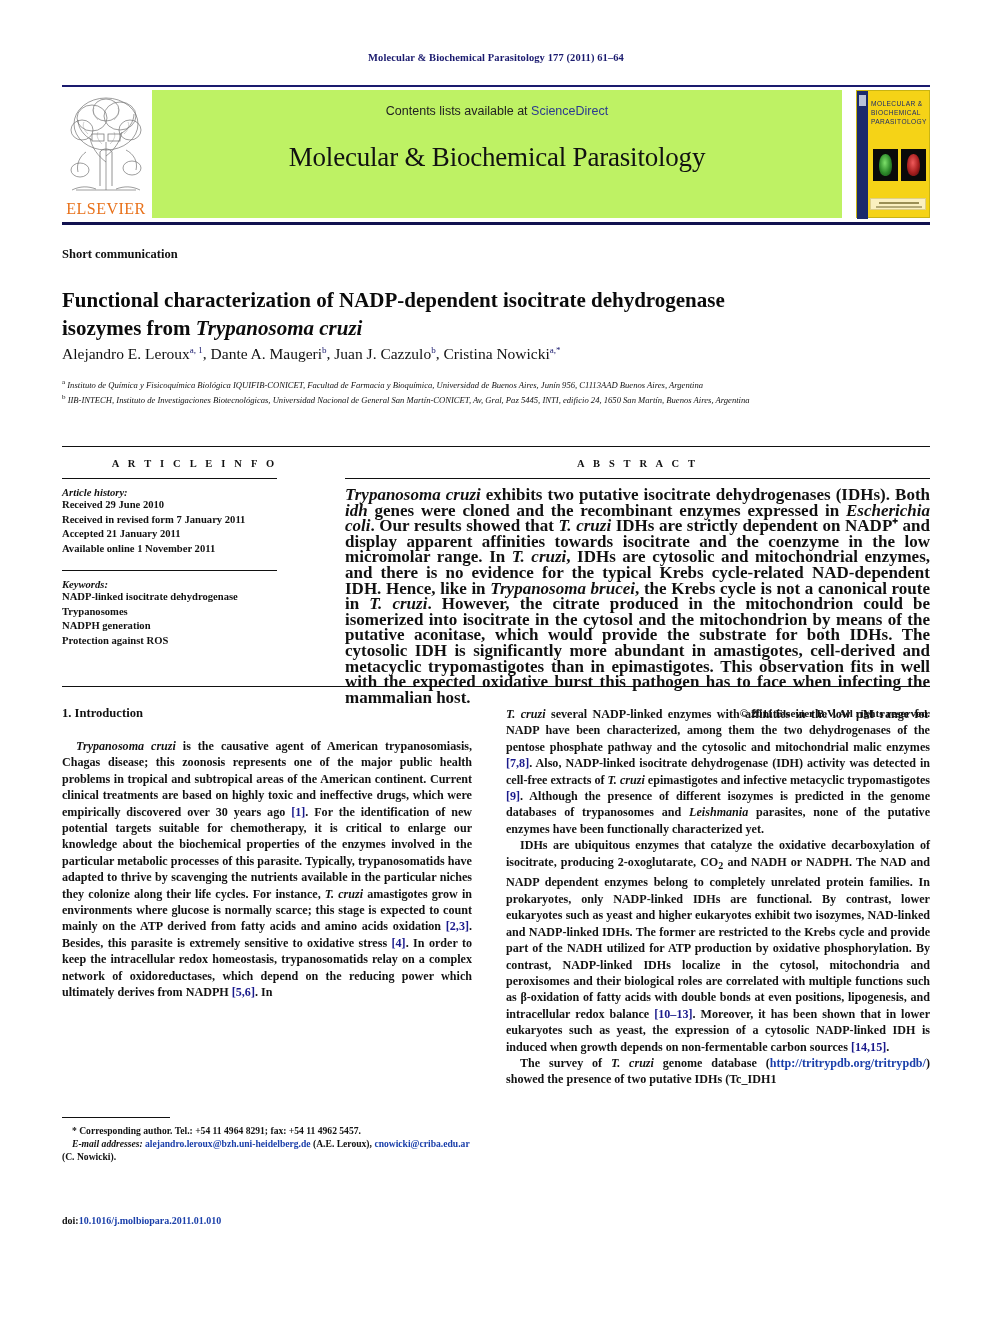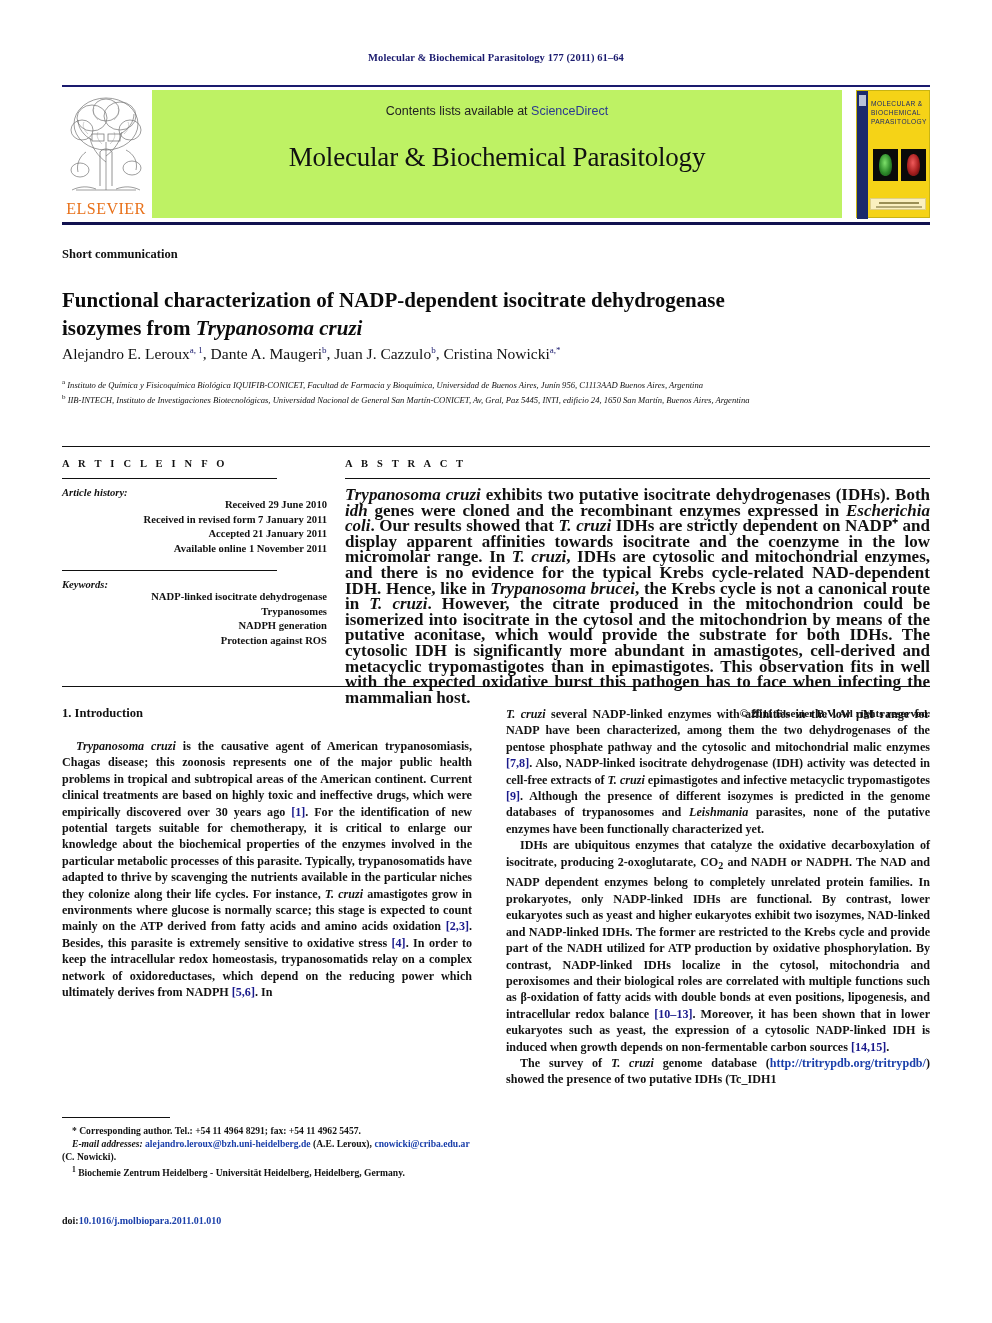--- a/index.html
+++ b/index.html
@@ -253,20 +253,21 @@
     position: absolute;
     left: 345px; top: 458px;
     width: 585px;
   }
   .sect-label {
     font-family: "Liberation Serif", serif;
     font-weight: bold;
     font-size: 10.5px;
     letter-spacing: 3.2px;
     color: #111111;
+    text-align: center;
   }
   .thin-rule {
     margin: 9px 0 8px 0;
     width: 100%;
     height: 1px;
     background: #111111;
   }
   .thin-rule.narrow { width: 215px; }
   .hist-title, .kw-title {
     font-family: "Liberation Serif", serif;
@@ -274,21 +275,20 @@
     font-weight: bold;
     font-size: 10.6px;
     color: #111111;
   }
   .hist-line, .kw-line {
     font-family: "Liberation Serif", serif;
     font-size: 10.6px;
     line-height: 14.5px;
     color: #111111;
     font-weight: bold;
-    text-align: right;
   }
   .abstract-text {
     font-family: "Liberation Serif", serif;
     font-size: 17px;
     line-height: 15.6px;
     text-align: justify;
     color: #111111;
     font-weight: bold;
   }
   .abstract-text i { font-style: italic; }
@@ -499,22 +499,19 @@
   </div>
 
   <div class="foot-rule"></div>
   <div class="footnotes">
     <div class="fn indent">* Corresponding author. Tel.: +54 11 4964 8291; fax: +54 11 4962 5457.</div>
     <div class="fn indent">
       <i>E-mail addresses:</i>
       <span class="mail">alejandro.leroux@bzh.uni-heidelberg.de</span><span> (A.E. Leroux),</span>
       <span class="mail">cnowicki@criba.edu.ar</span><span> (C. Nowicki).</span>
     </div>
-    <div class="fn indent">
-      <sup>1</sup><span> Biochemie Zentrum Heidelberg - Universität Heidelberg, Heidelberg, Germany.</span>
-    </div>
   </div>
 
   <div class="issn-block">
     <div><span>doi:</span><span class="doi-val">10.1016/j.molbiopara.2011.01.010</span></div>
   </div>
 
 </div>
 
 </body></html>

